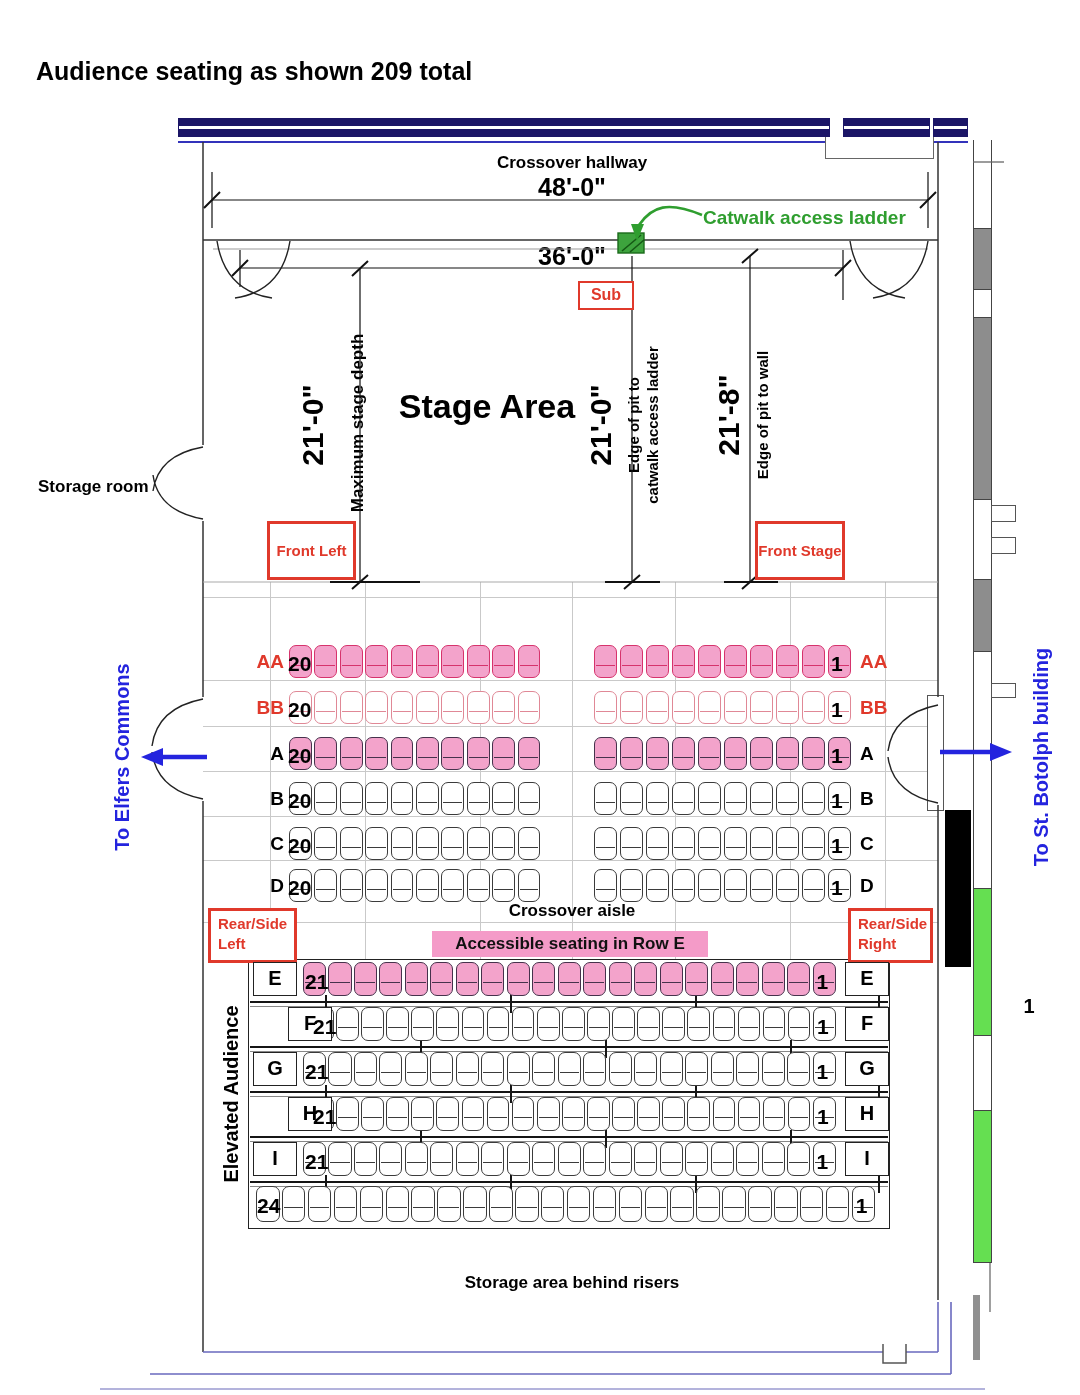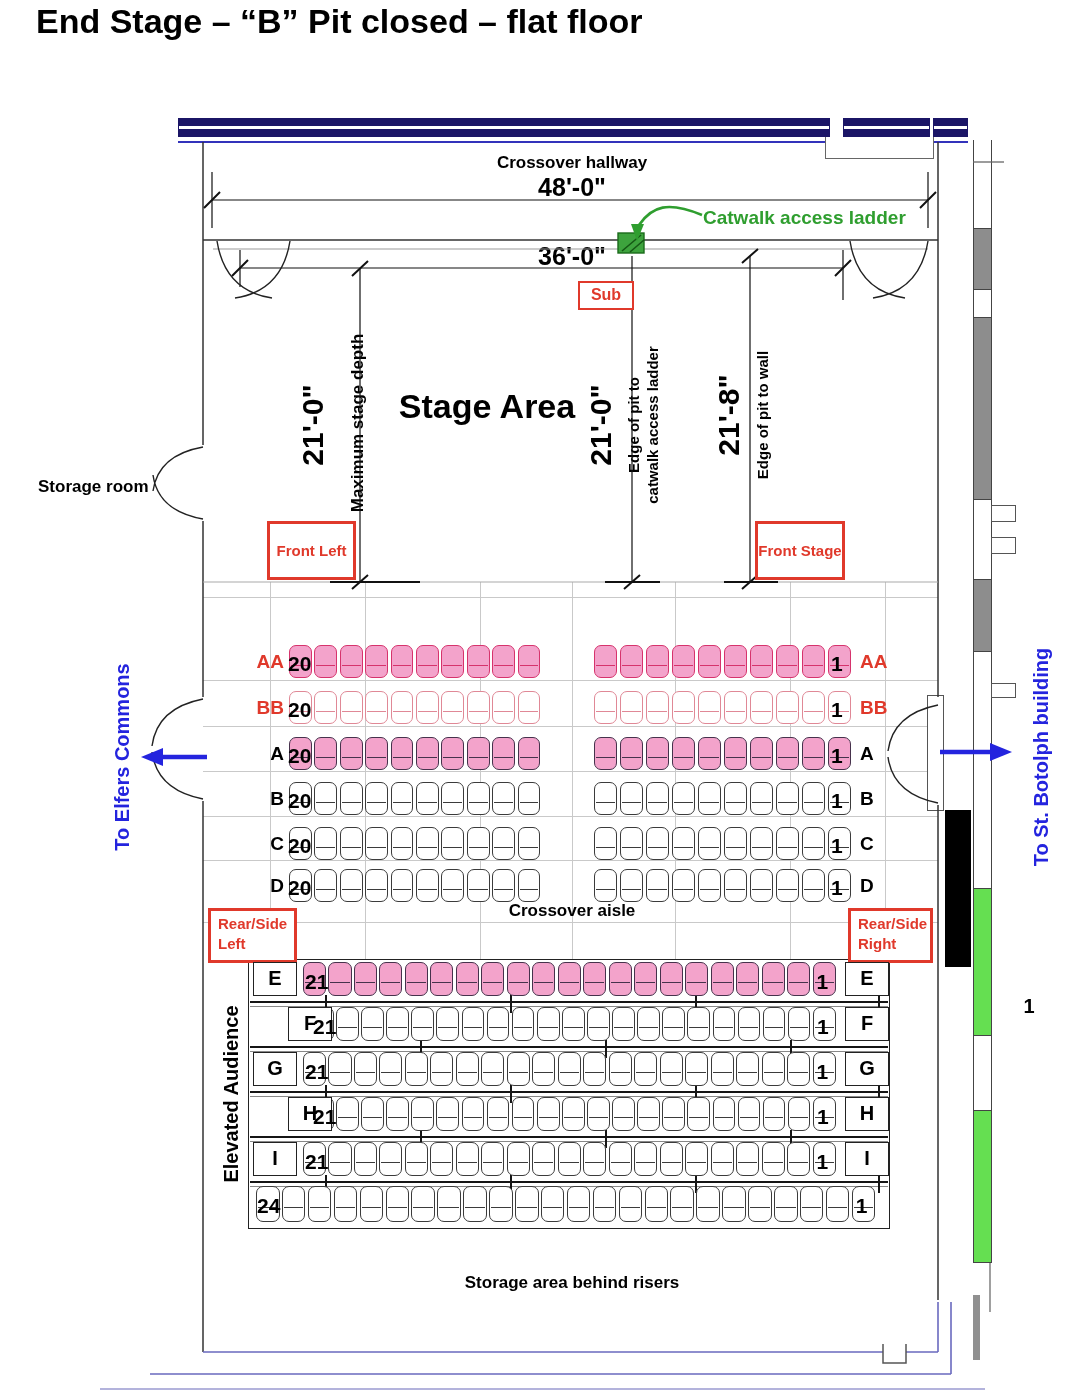--- a/index.html
+++ b/index.html
@@ -26,21 +26,21 @@
           font-size:17px;text-align:center;height:26px;line-height:26px;}
   .dimtxt{position:absolute;transform:translate(-50%,-50%);font-weight:bold;font-size:25px;
           background:#fff;padding:0 8px;z-index:3;white-space:nowrap;}
   svg.layer{position:absolute;left:0;top:0;z-index:4;pointer-events:none;}
 </style>
 </head>
 <body>
 
 <div id="plan">
 
-  <div class="abs bold" style="left:36px;top:2px;font-size:34px;">End Stage – “B” Pit closed – flat floor</div>
+  <div class="abs bold" style="left:36px;top:57px;font-size:25px;">Audience seating as shown 209 total</div>
 
   <div class="navy" style="left:178px;top:118px;width:652px;"></div>
   <div class="navy" style="left:843px;top:118px;width:87px;"></div>
   <div class="navy" style="left:933px;top:118px;width:35px;"></div>
   <div class="abs" style="left:178px;top:141px;width:790px;height:2px;background:#3333bb;z-index:2;"></div>
   <div class="abs" style="left:825px;top:137px;width:109px;height:22px;border:1.5px solid #666;border-top:none;background:#fff;z-index:2;box-sizing:border-box;"></div>
 
   <div class="abs" style="left:973px;top:140px;width:19px;height:1123px;border-left:1px solid #444;border-right:1px solid #444;background:#fff;z-index:2;box-sizing:border-box;"></div>
   <div class="abs" style="left:973px;top:228px;width:19px;height:62px;background:#8D8D8D;border:1px solid #444;z-index:2;box-sizing:border-box;"></div>
   <div class="abs" style="left:973px;top:317px;width:19px;height:183px;background:#8D8D8D;border:1px solid #444;z-index:2;box-sizing:border-box;"></div>
@@ -70,20 +70,21 @@
   <div class="vlabel" style="left:762px;top:415px;font-size:15px;">Edge of pit to wall</div>
   <div class="abs bold" style="left:38px;top:477px;font-size:17px;">Storage room</div>
   <div class="redbox" style="left:267px;top:521px;width:89px;height:59px;font-size:15px;text-align:center;line-height:53px;overflow:hidden;">Front Left</div>
   <div class="redbox" style="left:755px;top:521px;width:90px;height:59px;font-size:15px;text-align:center;line-height:53px;overflow:hidden;">Front Stage</div>
 
   <div class="vlabel" style="left:122px;top:757px;font-size:20px;color:#2424DE;">To Elfers Commons</div>
   <div class="vlabel" style="left:1041px;top:757px;font-size:20px;color:#2424DE;">To St. Botolph building</div>
   <div class="ctr bold" style="left:572px;top:911px;font-size:17px;z-index:6;">Crossover aisle</div>
   <div class="redbox" style="left:208px;top:908px;width:89px;height:55px;font-size:15px;line-height:1.3;padding:3px 0 0 7px;">Rear/Side Left</div>
   <div class="redbox" style="left:848px;top:908px;width:85px;height:55px;font-size:15px;line-height:1.3;padding:3px 0 0 7px;">Rear/Side Right</div>
+  <div class="banner" style="left:432px;top:931px;width:276px;z-index:6;">Accessible seating in Row E</div>
   <div class="vlabel" style="left:231px;top:1094px;font-size:20px;">Elevated Audience</div>
   <div class="abs" style="left:248px;top:959px;width:642px;height:270px;border:1.6px solid #222;z-index:2;box-sizing:border-box;"></div>
   <div class="ctr bold" style="left:572px;top:1283px;font-size:17px;">Storage area behind risers</div>
   <div class="ctr bold" style="left:1029px;top:1006px;font-size:20px;">1</div>
 
   <svg class="layer" width="1080" height="1395" viewBox="0 0 1080 1395">
     <g stroke="#333" stroke-width="1.5" fill="none">
       <path d="M203,142 V445 M203,521 V697 M203,801 V1352"></path>
       <path d="M203,240 H938"></path>
       <path d="M938,142 V697 M938,805 V1300"></path>

